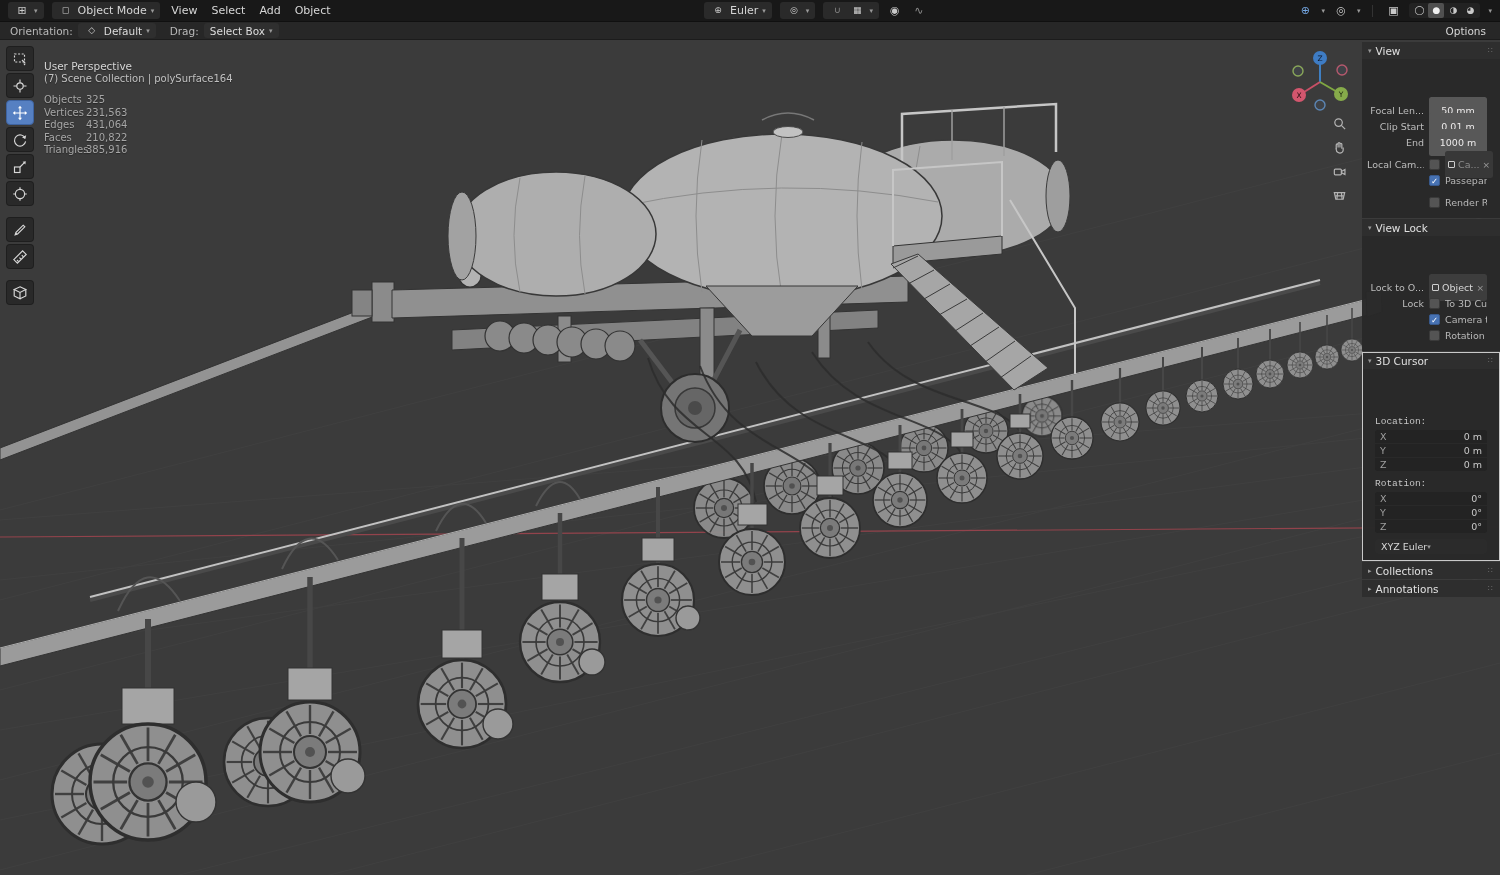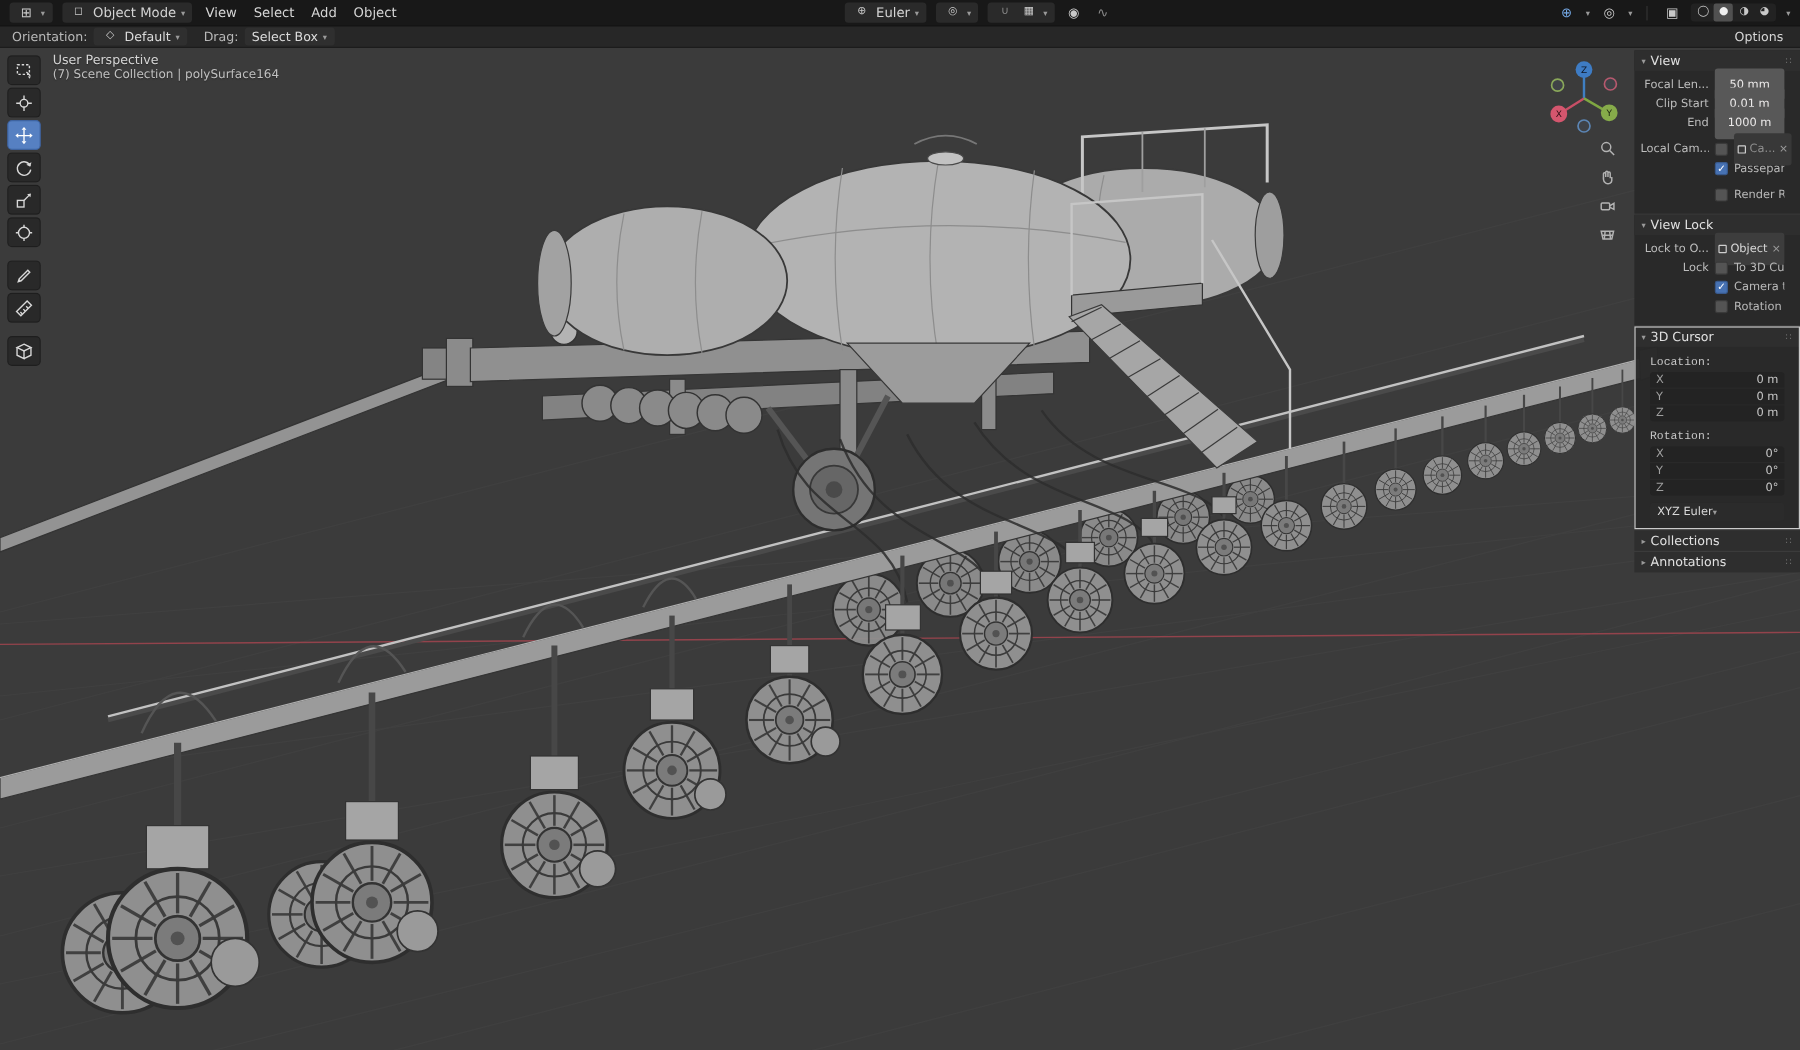--- a/index.html
+++ b/index.html
@@ -38,37 +38,37 @@
   .ltools{position:absolute;left:6px;top:6px;display:flex;flex-direction:column;z-index:20;}
   .tool{width:28px;height:25px;border-radius:4px;background:rgba(40,40,40,.93);
     display:flex;align-items:center;justify-content:center;margin-bottom:2px;border:1px solid rgba(0,0,0,.25);}
   .tool.active{background:#5680c2;border-color:#3e63a0;}
   .tool svg{stroke:#d8d8d8;fill:none;stroke-width:1.15;}
   .tool.active svg{stroke:#fff;}
   .tool svg .f{fill:#d8d8d8;stroke:none;}
   .tool.active svg .f{fill:#fff;}
   .gap-above{margin-top:9px;}
   
-  .stats{position:absolute;left:44px;top:4px;z-index:10;font-size:10px;color:#a6a6a6;line-height:12px;text-shadow:0 1px 1px rgba(0,0,0,.35);}
+  .stats{position:absolute;left:44px;top:20px;z-index:10;font-size:10px;color:#a6a6a6;line-height:12px;text-shadow:0 1px 1px rgba(0,0,0,.35);}
   .stats .title{font-size:10.5px;color:#d5d5d5;margin-bottom:1px;}
   .stats .crumb{color:#c0c0c0;margin-bottom:9px;}
   .stat-grid{display:grid;grid-template-columns:42px auto;column-gap:0;row-gap:0;}
   .stat-grid span{line-height:12.5px;}
   
   .gizmo{position:absolute;right:148px;top:8px;width:64px;height:64px;z-index:15;}
   .navicons{position:absolute;right:152px;top:74px;display:flex;flex-direction:column;gap:6px;z-index:15;}
   .navicons .nbtn{width:18px;height:18px;display:flex;align-items:center;justify-content:center;opacity:.85;}
   .navicons svg{stroke:#c9c9c9;fill:none;stroke-width:1.3;}
   
   .npanel{position:absolute;top:2px;right:0;width:138px;z-index:25;font-size:10px;}
   .panel{background:rgba(40,40,40,.97);margin-bottom:1px;border-radius:0 0 0 0;}
   .panel.outlined{outline:1px solid #c9c9c9;outline-offset:-1px;}
   .panel-h{height:17px;display:flex;align-items:center;gap:4px;padding:0 6px;background:#2e2e2e;color:#e0e0e0;font-size:10.5px;}
   .panel-h .dots{margin-left:auto;color:#6d6d6d;font-size:8px;letter-spacing:1px;}
-  .panel-b{padding:4px 13px 7px 5px;}
+  .panel-b{padding:4px 13px 7px 5px;margin-top:40px;}
   .prow{display:flex;align-items:center;height:15px;margin-bottom:1px;}
   .plabel{width:57px;flex-shrink:0;text-align:right;margin-right:5px;color:#bdbdbd;font-size:9.5px;white-space:nowrap;overflow:hidden;}
   .pfield{flex:1;height:27px;background:#585858;border-radius:2.5px;display:flex;align-items:center;justify-content:center;font-size:9.5px;color:#eceaea;}
   .pfield.ptr{background:#3d3d3d;justify-content:flex-start;padding:0 3px;gap:3px;color:#d8d8d8;}
   .pfield.dim{background:#383838;color:#8d8d8d;}
   .pfield .x{margin-left:auto;color:#9a9a9a;font-size:9px;}
   .objicon{width:7px;height:7px;border:1px solid #cfcfcf;border-radius:1px;flex-shrink:0;}
   .cb{width:11px;height:11px;border-radius:2px;background:#545454;display:inline-flex;align-items:center;justify-content:center;
      font-size:8.5px;color:#fff;flex-shrink:0;margin-right:5px;border:1px solid #3a3a3a;}
   .cb.on{background:#4772b3;border-color:#38598c;}
@@ -421,20 +421,32 @@
       <svg width="16" height="16" viewBox="0 0 16 16">
         <path d="M8 1.8 L13.8 4.6 L8 7.4 L2.2 4.6 Z"></path>
         <path d="M2.2 4.6 V11 L8 13.8 V7.4 M13.8 4.6 V11 L8 13.8"></path>
       </svg>
     </div>
   </div>
 
   <div class="stats">
     <div class="title">User Perspective</div>
     <div class="crumb">(7) Scene Collection | polySurface164</div>
+    <div class="stat-grid">
+      <span>Objects</span>
+        <span>325</span>
+      <span>Vertices</span>
+        <span>231,563</span>
+      <span>Edges</span>
+        <span>431,064</span>
+      <span>Faces</span>
+        <span>210,822</span>
+      <span>Triangles</span>
+        <span>385,916</span>
+    </div>
   </div>
 
   <div class="gizmo">
     <svg width="64" height="64" viewBox="0 0 64 64">
       <line x1="32" y1="34" x2="32" y2="14" stroke="#3f7fc2" stroke-width="2"></line>
       <line x1="32" y1="34" x2="13" y2="46" stroke="#c84f66" stroke-width="2"></line>
       <line x1="32" y1="34" x2="51" y2="45" stroke="#7fa742" stroke-width="2"></line>
       <circle cx="54" cy="22" r="5" fill="#3f4247" stroke="#b6596e" stroke-width="1.4"></circle>
       <circle cx="10" cy="23" r="5" fill="#3f4247" stroke="#8aa85a" stroke-width="1.4"></circle>
       <circle cx="32" cy="57" r="5" fill="#3f4247" stroke="#5c86b5" stroke-width="1.4"></circle>

